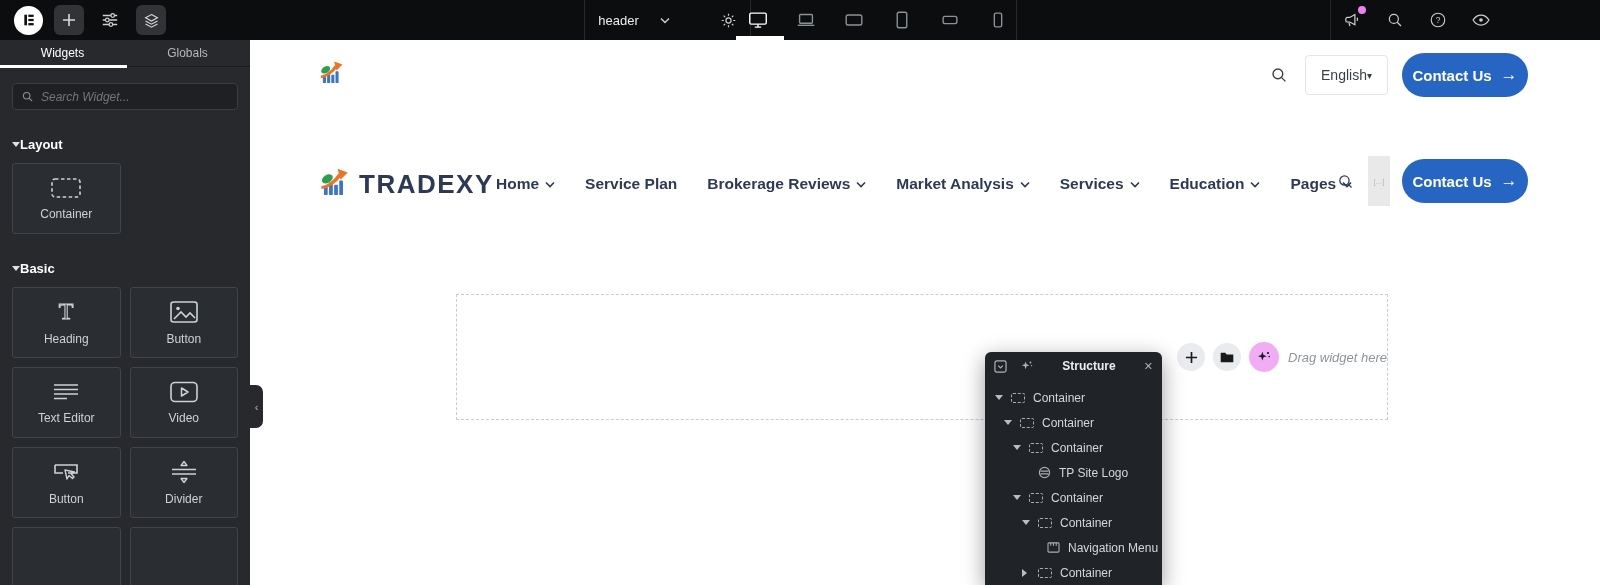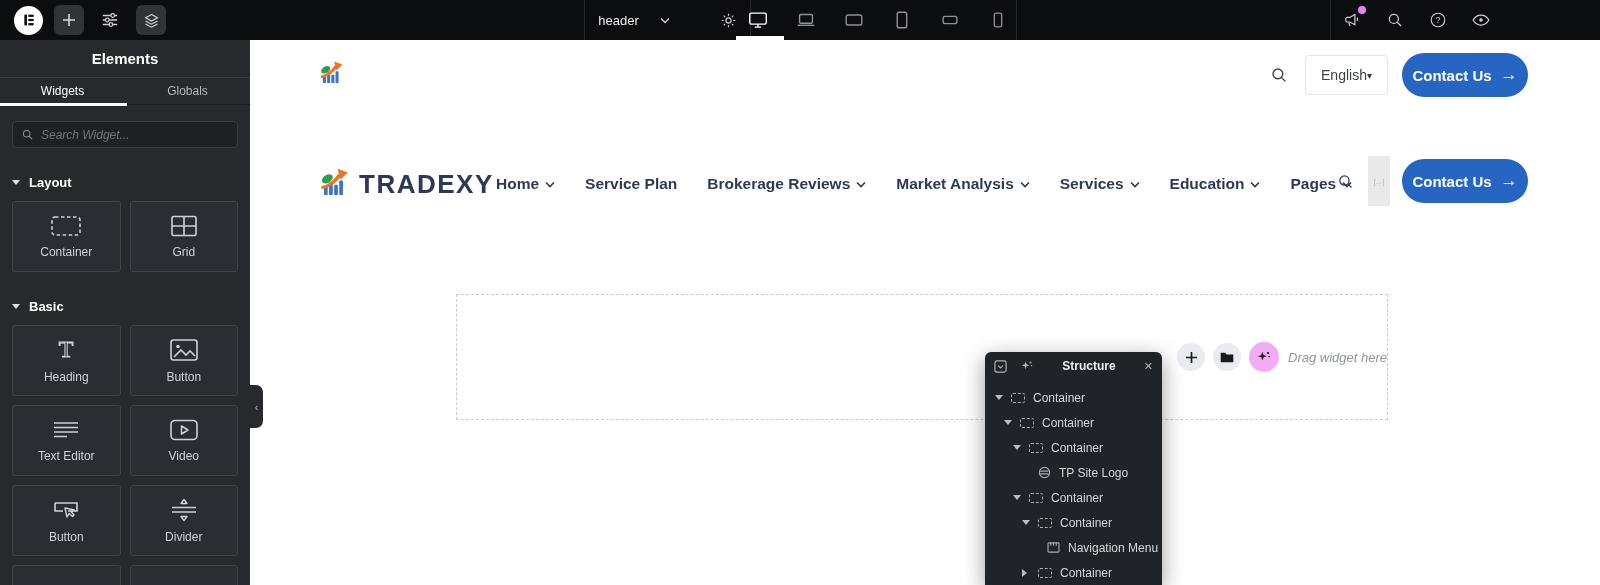--- a/index.html
+++ b/index.html
@@ -32,21 +32,21 @@
   .sidebar { position:absolute; left:0; top:40px; width:250px; height:545px; background:#27292C; overflow:hidden; z-index:6; }
   .sb-title { height:38px; line-height:38px; text-align:center; color:#fff; font-size:15px; font-weight:700; border-bottom:1px solid #3b3e41; }
   .sb-tabs { position:relative; height:27px; display:flex; border-bottom:1px solid #1a1b1d; }
   .sb-tab { flex:1; text-align:center; line-height:27px; font-size:12px; color:#b4b8bc; cursor:pointer; }
   .sb-tab.active { color:#fff; }
   .active-bar { position:absolute; left:0; bottom:-2px; width:127px; height:3px; background:#fff; }
   .sb-search { margin:16px 12px 14px; height:27px; background:#1E2023; border:1px solid #3A3D42; border-radius:4px;
     display:flex; align-items:center; padding:0 8px; gap:7px; }
   .sb-search input { flex:1; background:transparent; border:0; outline:0; color:#b8bcc1; font-size:12px; font-style:italic; font-family:"Liberation Sans",sans-serif; }
   .sb-section { margin:27px 12px 0; }
-  .sb-section-h { display:flex; align-items:center; gap:9px; color:#fff; font-size:13px; font-weight:700; cursor:pointer; }
+  .sb-section-h { display:flex; align-items:center; color:#fff; font-size:13px; font-weight:700; cursor:pointer; }
   .tri-down-w { width:0; height:0; border-left:4px solid transparent; border-right:4px solid transparent; border-top:5px solid #dfe2e5; }
   .cards { display:grid; grid-template-columns:1fr 1fr; gap:9px; margin-top:11px; }
   .card { height:71px; background:#2A2D31; border:1px solid #414549; border-radius:3px; cursor:pointer;
     display:flex; flex-direction:column; align-items:center; justify-content:center; gap:7px; }
   .card-label { font-size:12px; color:#ced2d6; }
   .card svg { display:block; }
   .sb-handle { position:absolute; left:250px; top:385px; width:13px; height:43px; background:#27292C; border-radius:0 7px 7px 0;
     display:flex; align-items:center; justify-content:center; color:#b5b9bd; font-size:11px; cursor:pointer; z-index:6; }
 
   
@@ -204,21 +204,20 @@
         <svg width="20" height="20" viewBox="0 0 24 24">
           <path d="M2.5 12s3.5-6 9.5-6 9.5 6 9.5 6-3.5 6-9.5 6-9.5-6-9.5-6z" fill="none" stroke="#cdd0d3" stroke-width="1.5"></path>
           <circle cx="12" cy="12" r="2.2" fill="#cdd0d3"></circle>
         </svg>
       </span>
     </div>
 
   </div>
 
   <div class="sidebar">
-    <div class="sb-title">Elements</div>
     <div class="sb-tabs">
       <div class="sb-tab active">Widgets</div>
       <div class="sb-tab">Globals</div>
       <div class="active-bar"></div>
     </div>
     <div class="sb-search">
       <svg width="13" height="13" viewBox="0 0 24 24">
         <circle cx="10.5" cy="10.5" r="6" fill="none" stroke="#8b9095" stroke-width="2"></circle>
         <path d="M15 15l5.5 5.5" stroke="#8b9095" stroke-width="2"></path>
       </svg>
@@ -229,27 +228,20 @@
       <div class="sb-section-h">
         <span class="tri-down-w"></span>
         <span>Layout</span>
       </div>
       <div class="cards">
         <div class="card">
           <svg width="32" height="24" viewBox="0 0 32 24">
             <rect x="2" y="3" width="28" height="18" rx="3" fill="none" stroke="#ced2d6" stroke-width="1.6" stroke-dasharray="3.5 2.5"></rect>
           </svg>
           <span class="card-label">Container</span>
-        </div>
-        <div class="card">
-          <svg width="28" height="24" viewBox="0 0 28 24">
-            <rect x="2" y="2.5" width="24" height="19" rx="1.5" fill="none" stroke="#ced2d6" stroke-width="1.6"></rect>
-            <path d="M14 2.5v19M2 12h24" stroke="#ced2d6" stroke-width="1.6"></path>
-          </svg>
-          <span class="card-label">Grid</span>
         </div>
       </div>
     </div>
 
     <div class="sb-section">
       <div class="sb-section-h">
         <span class="tri-down-w"></span>
         <span>Basic</span>
       </div>
       <div class="cards">

